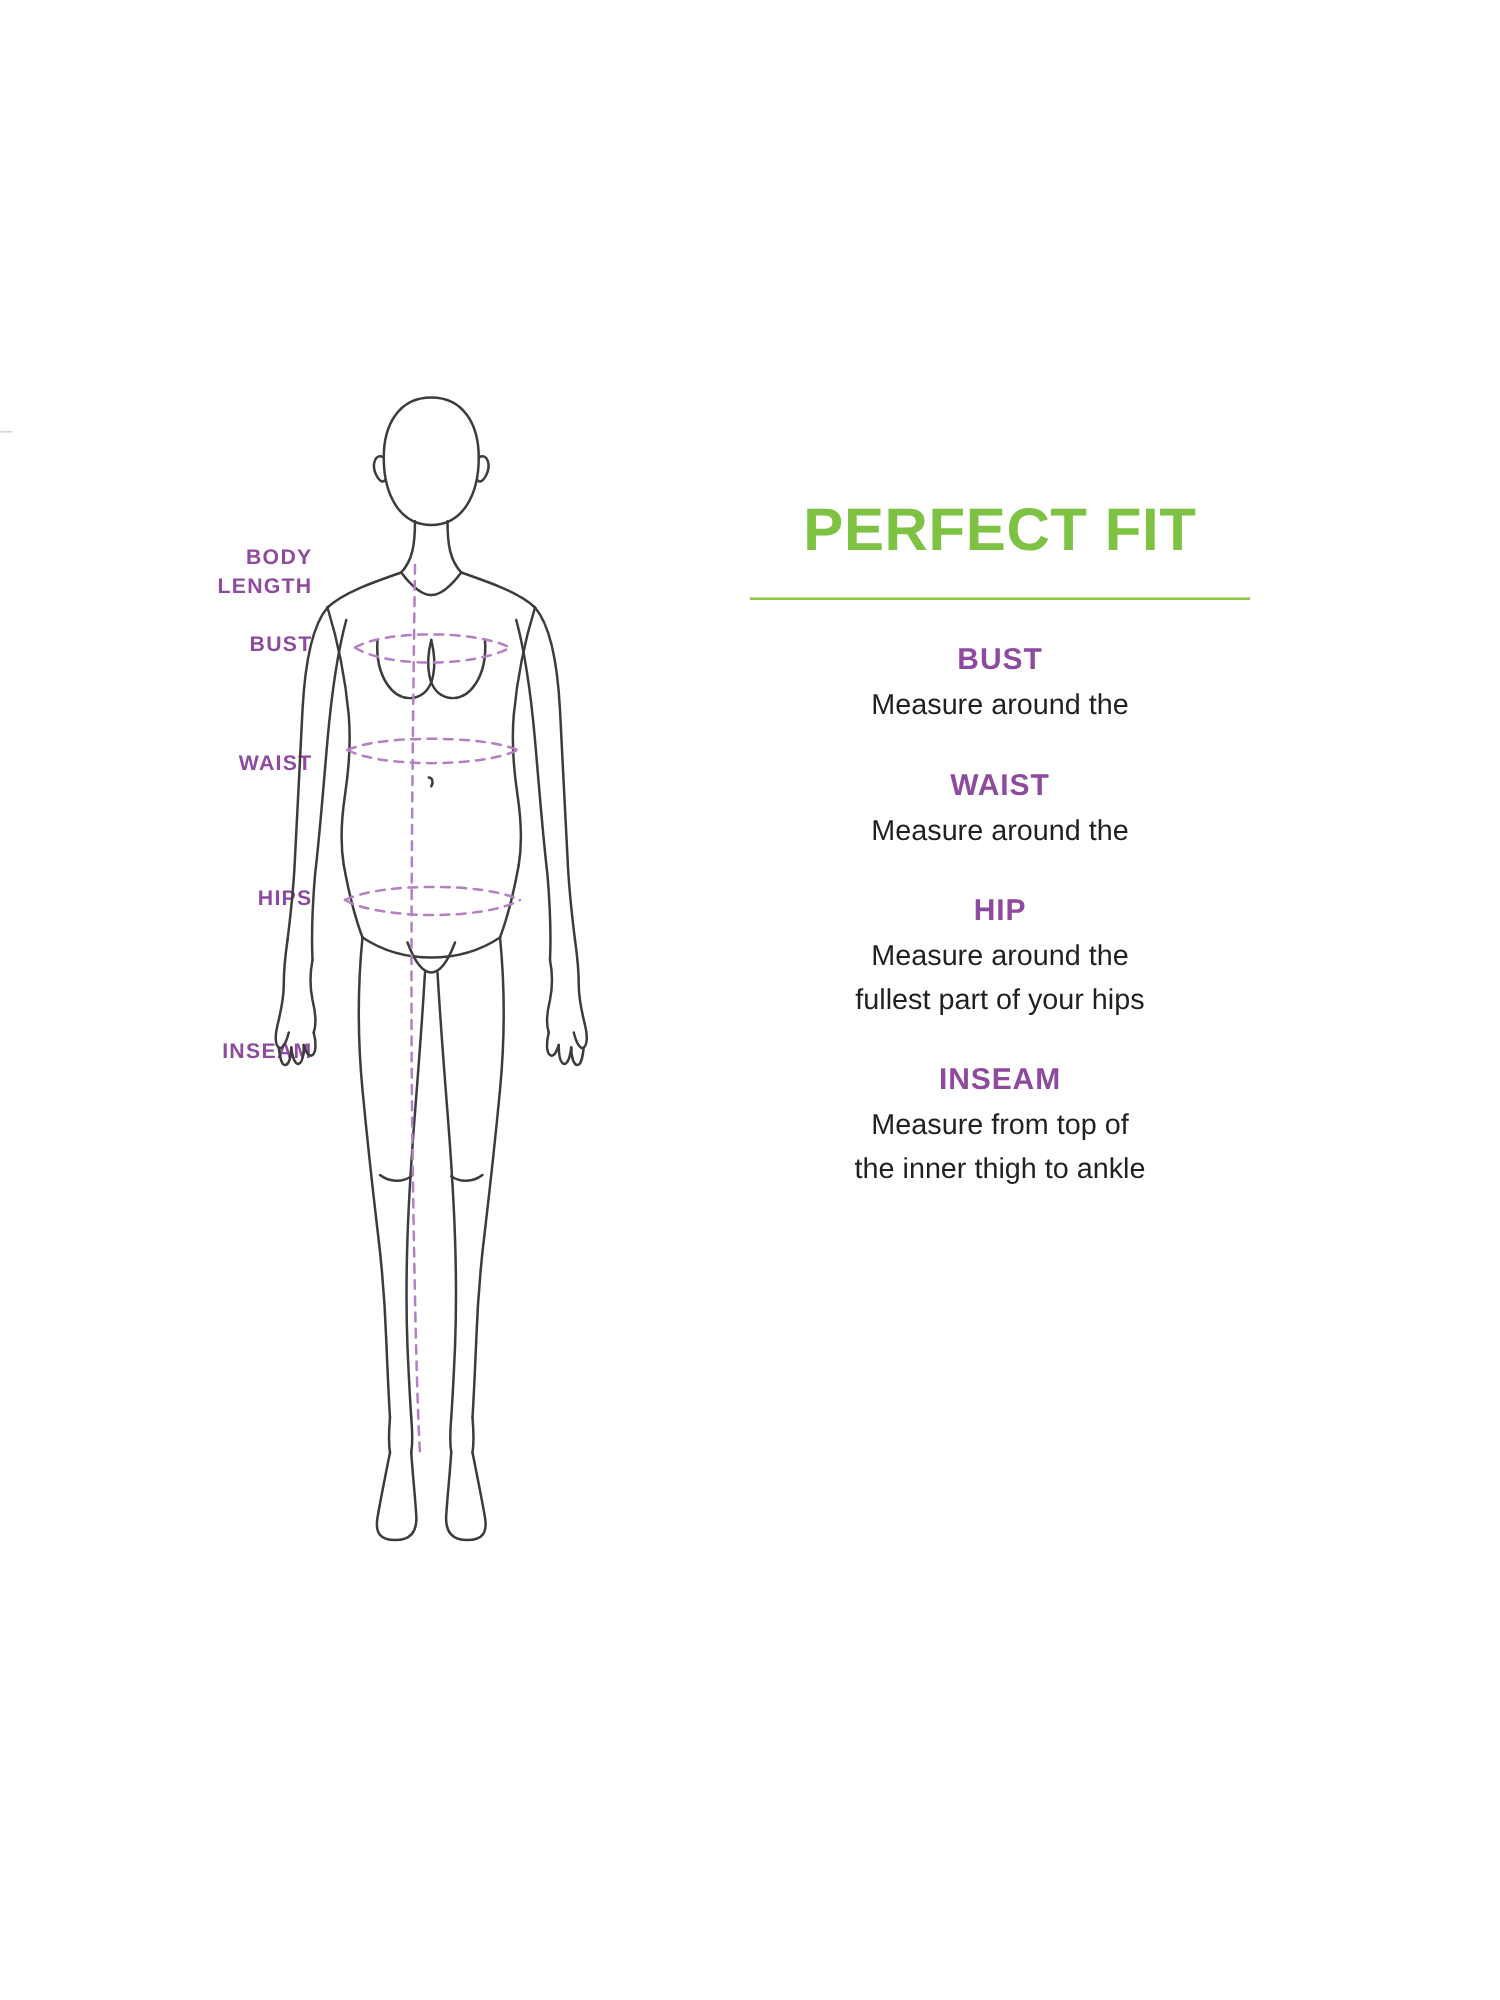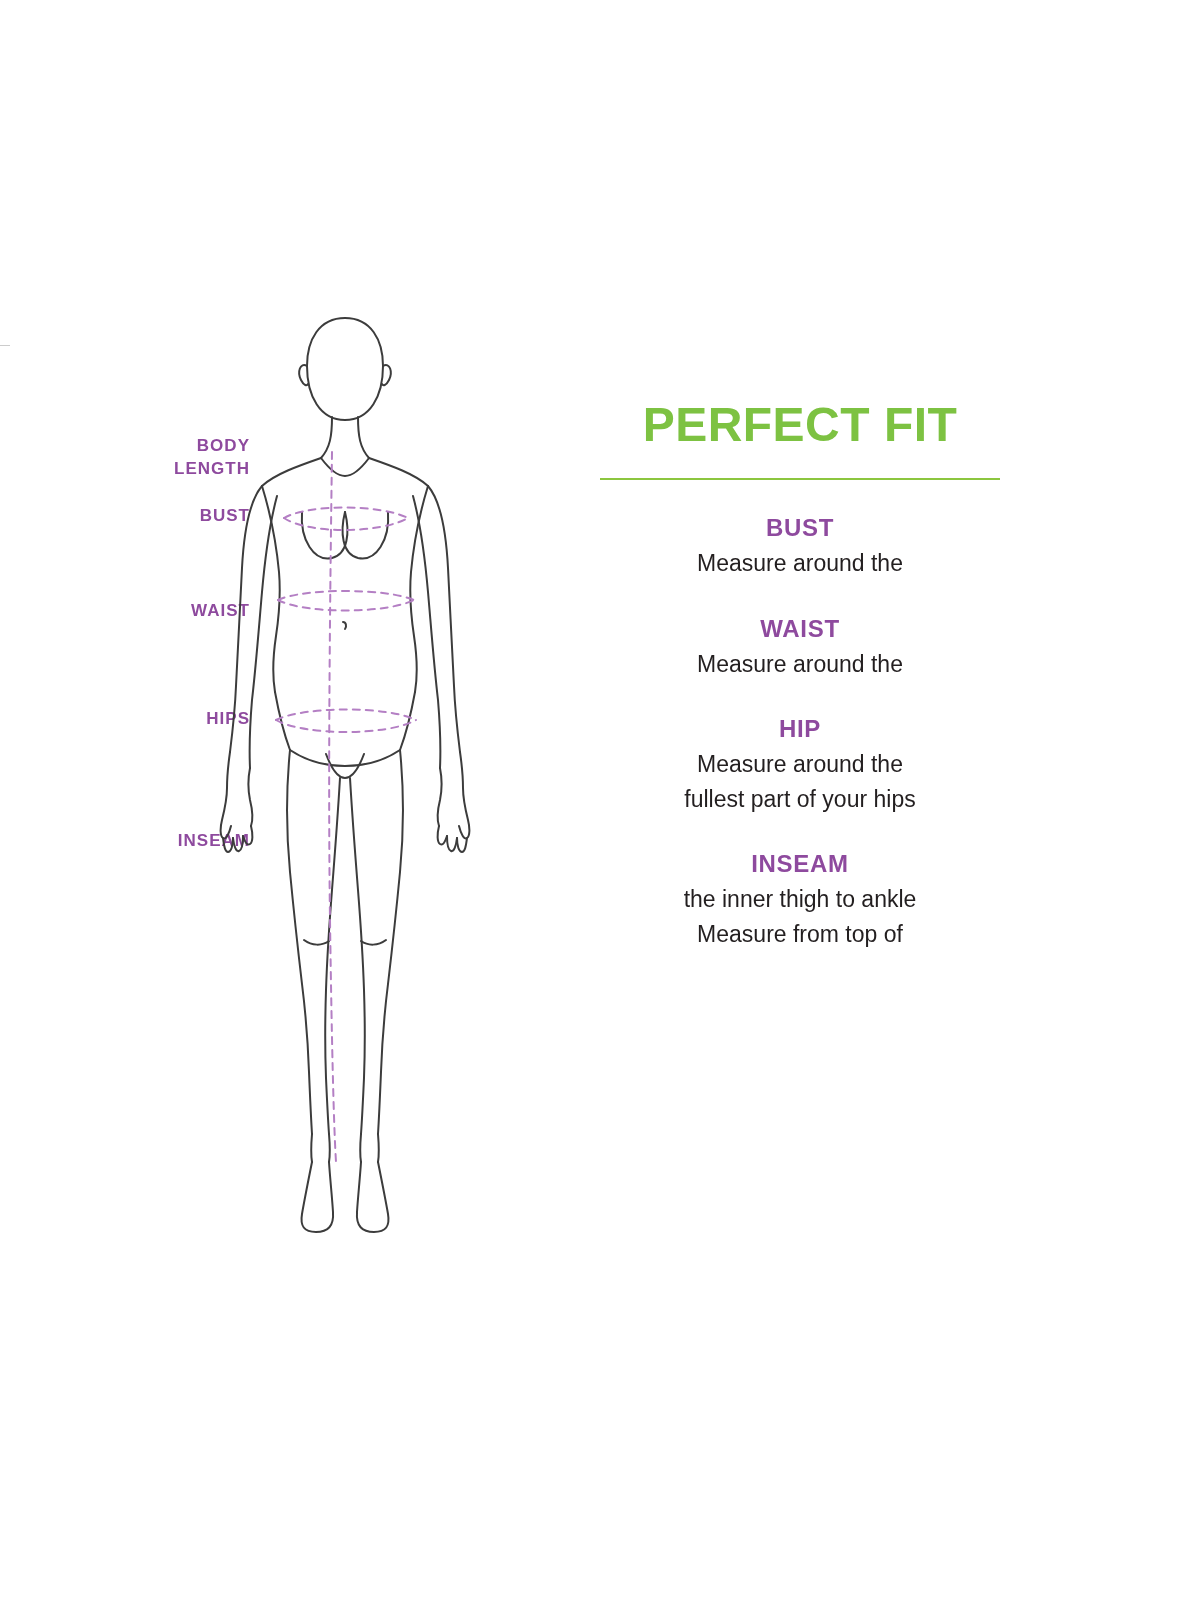--- a/index.html
+++ b/index.html
@@ -245,18 +245,18 @@
     </div>
 
     <div class="section">
       <div class="section-title">HIP</div>
       <div class="section-desc">Measure around the</div>
       <div class="section-desc">fullest part of your hips</div>
     </div>
 
     <div class="section">
       <div class="section-title">INSEAM</div>
+      <div class="section-desc">Measure from top of</div>
       <div class="section-desc">the inner thigh to ankle</div>
-      <div class="section-desc">Measure from top of</div>
     </div>
 
   </div>
 </div>
 
 </body></html>

